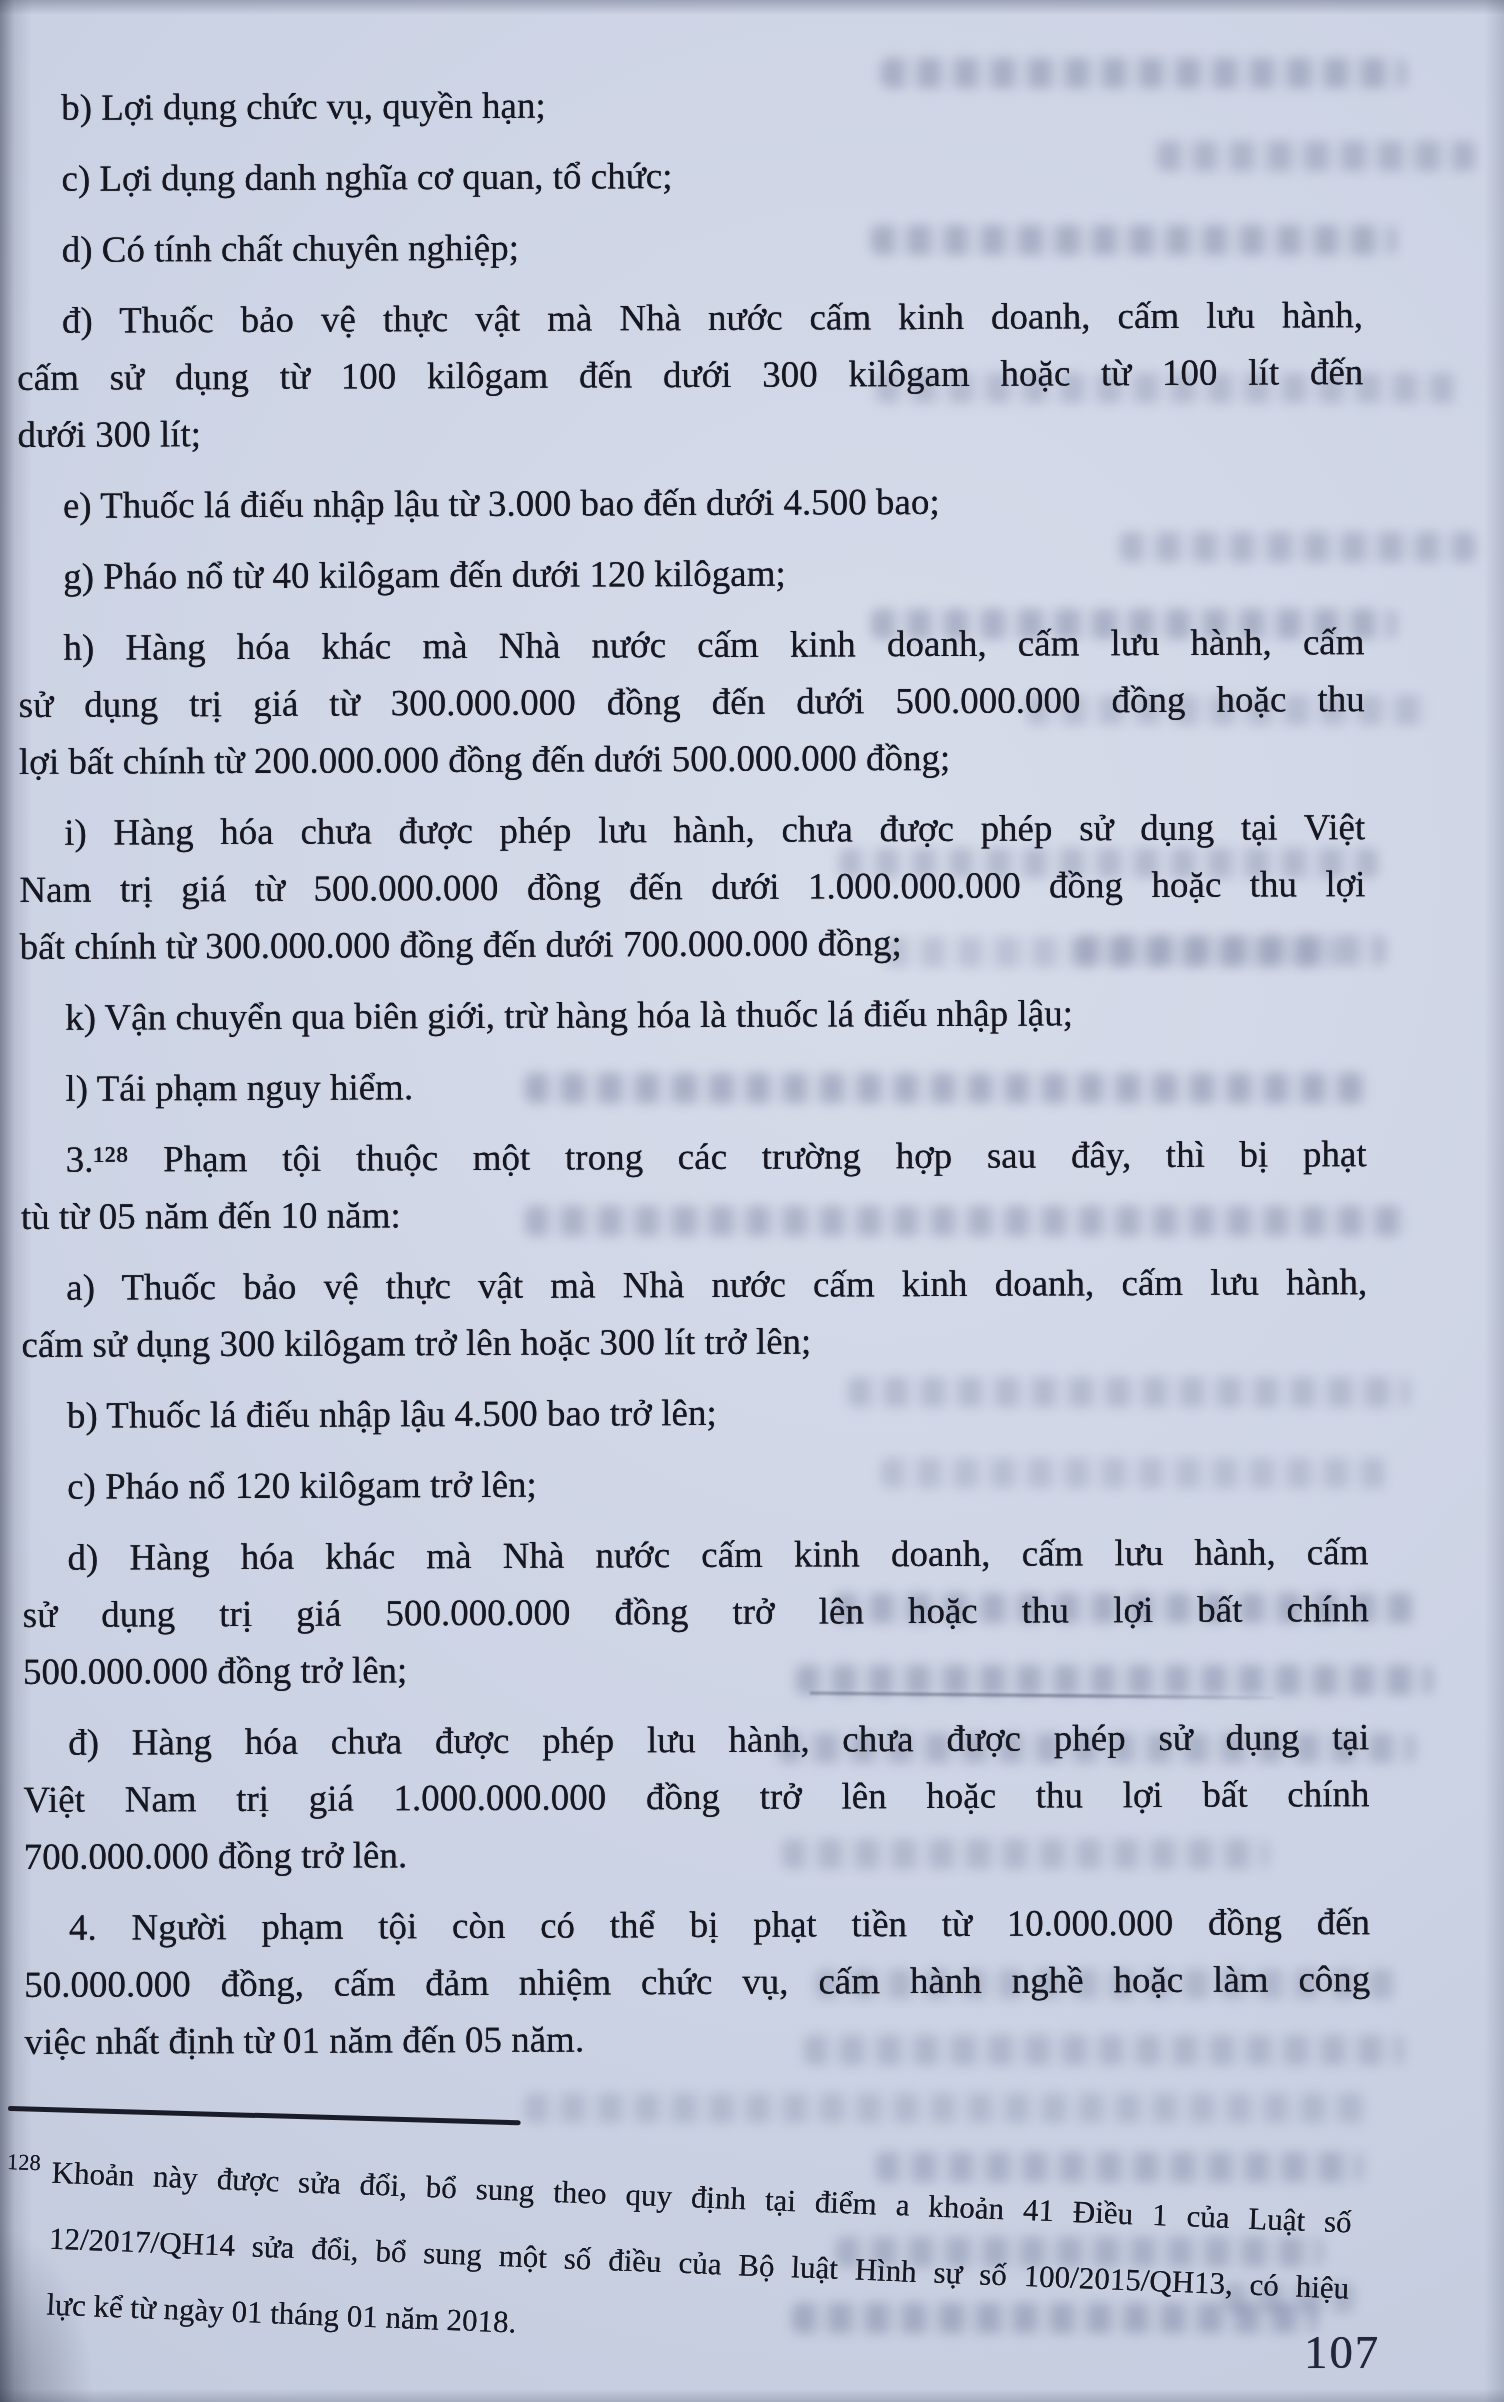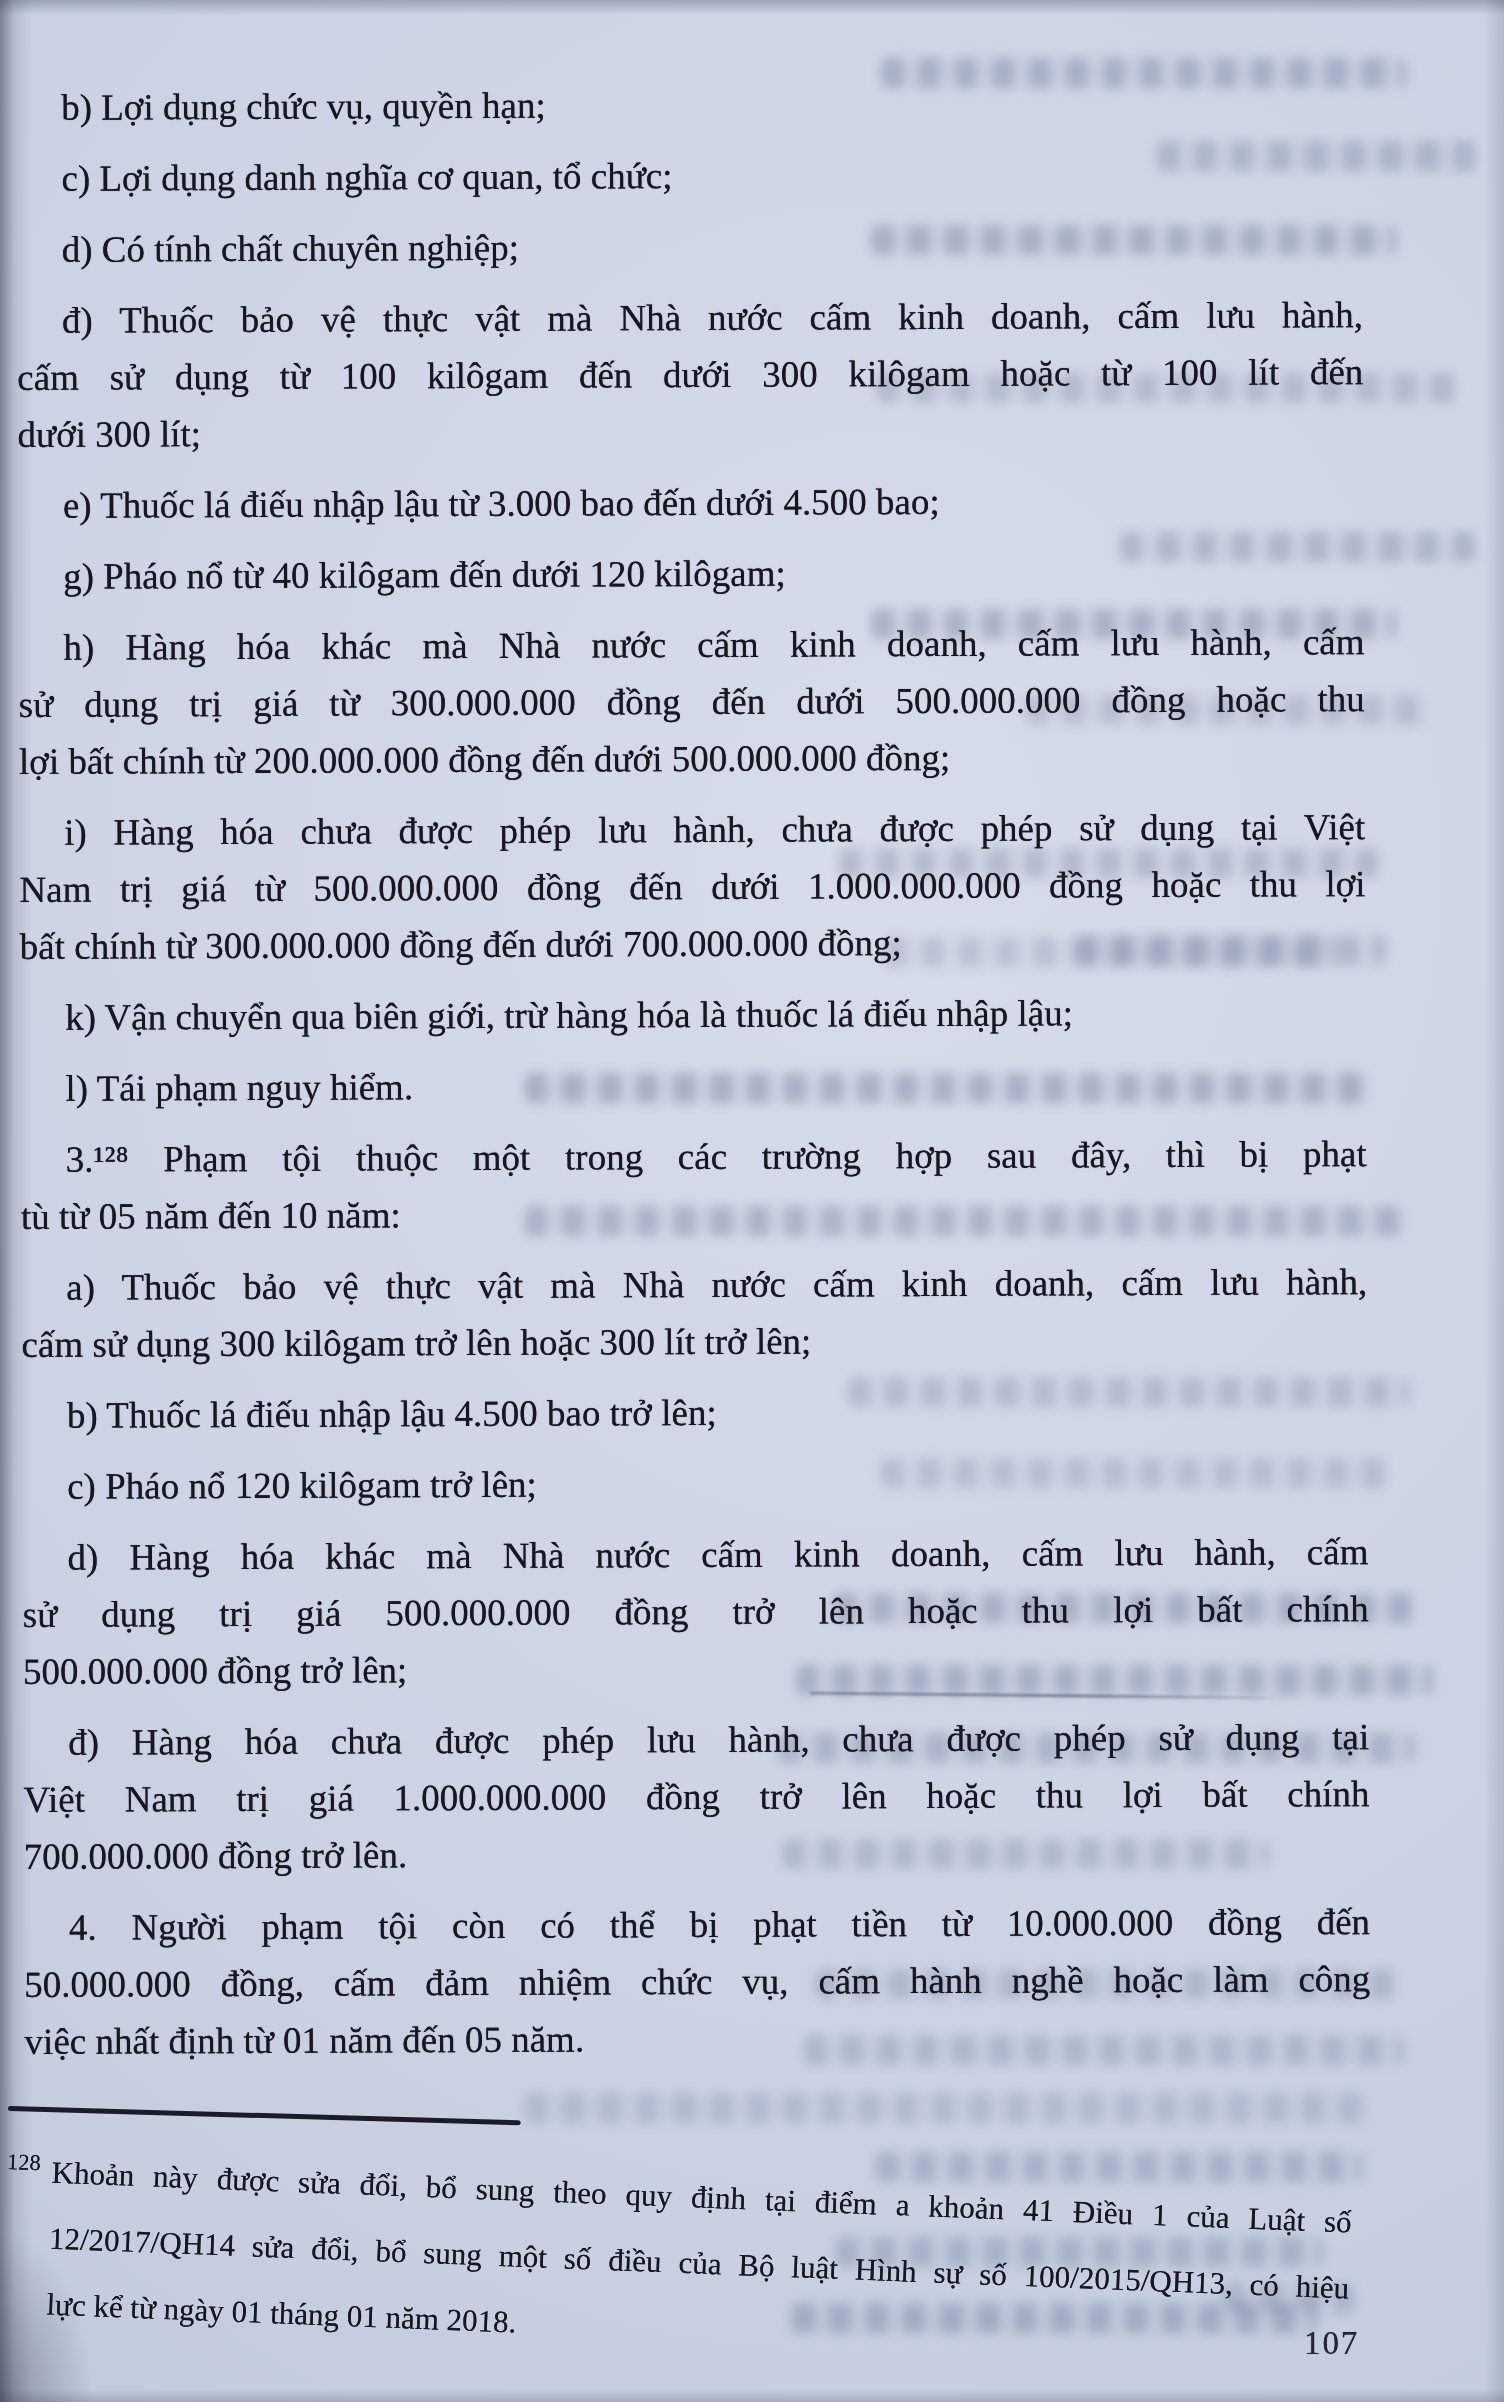--- a/index.html
+++ b/index.html
@@ -66,21 +66,21 @@
     text-shadow:0 0 0.6px rgba(18,18,28,.8);
     transform:rotate(2.2deg);transform-origin:0 0;
   }
   .fline{height:66px;}
   .fline.j{text-align:justify;text-align-last:justify;}
   .fmark{
     position:absolute;left:0;top:-9.4px;font-size:22.5px;
   }
   .page-number{
     position:absolute;left:1304px;top:2325px;
-    font-size:33px;letter-spacing:1.9px;color:#23253a;
+    font-size:47px;letter-spacing:1.9px;color:#23253a;
     text-shadow:0 0 0.7px rgba(25,27,45,.8);
   }
 </style>
 </head>
 <body>
 
 <div class="page">
 
   <div id="ghosts">
       <div class="ghost" style="left: 881px; top: 58px; width: 525px; opacity: 0.38;"></div>

